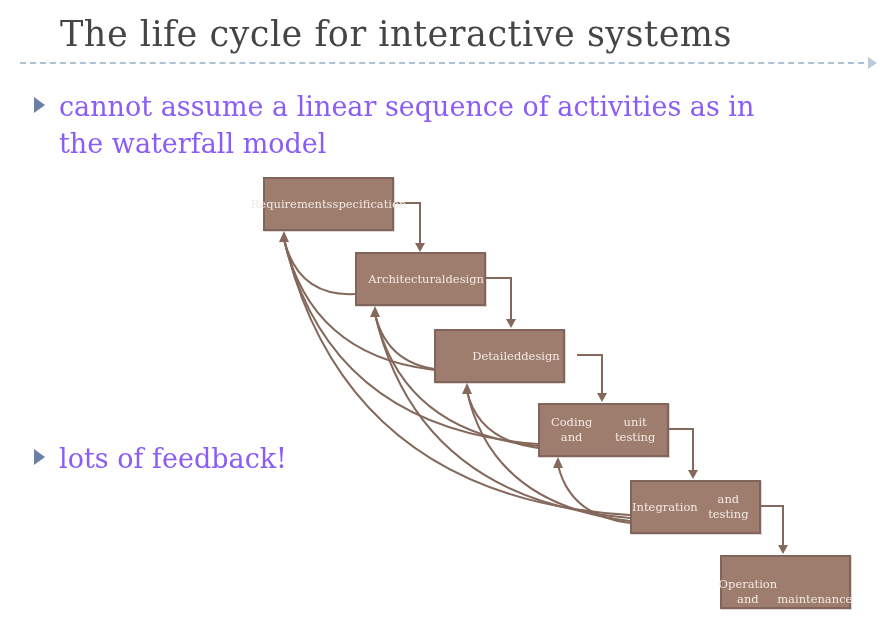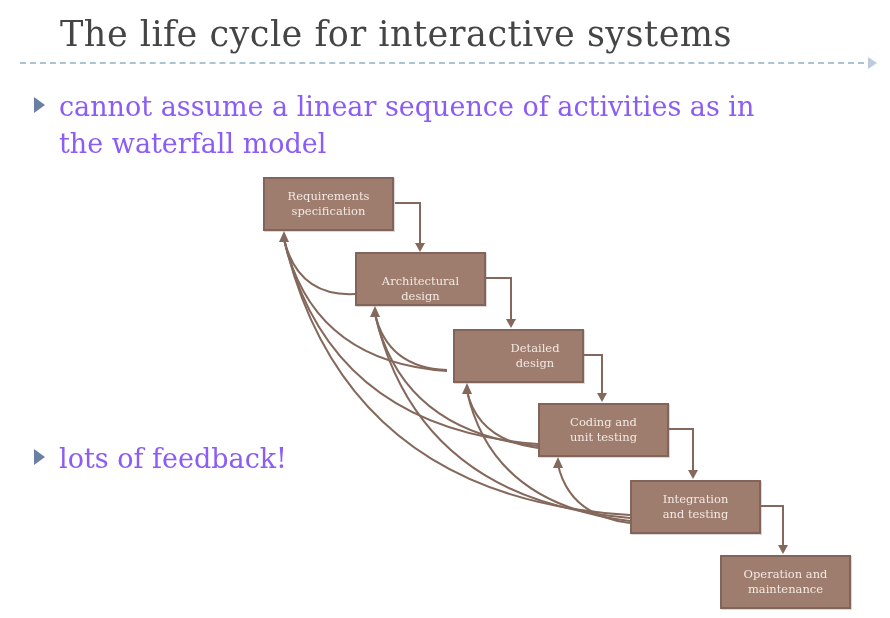--- a/index.html
+++ b/index.html
@@ -33,21 +33,21 @@
   }
   .bullet-text{font-size:27px;color:#8b5cf6;line-height:37px;}
   .bullet-text span{display:block;}
   #bullet-1{left:34px;top:88px;}
   #bullet-2{left:34px;top:440px;}
   
   #diagram-layer{position:absolute;left:0;top:0;width:890px;height:618px;pointer-events:none;}
   .flow-box{
     position:absolute;width:131px;height:54px;
     background:#9e7c6e;border:2px solid #82655a;box-sizing:border-box;
-    display:flex;flex-direction:column;align-items:center;justify-content:center;
+    display:flex;flex-direction:row;align-items:center;justify-content:center;
     color:#f2e9e2;font-size:11.5px;line-height:15px;text-align:center;
     box-shadow:1px 1px 0 rgba(130,101,90,.25);
   }
 </style>
 </head>
 <body>
 
 <div class="slide-title">The life cycle for interactive systems</div>
 <div class="title-divider"></div>
 <div class="divider-arrow"></div>
@@ -100,28 +100,28 @@
 </svg>
 
 <div class="flow-box" style="left:263px;top:177px;">
   <span>Requirements</span>
   <span>specification</span>
 </div>
 <div class="flow-box" style="left:355px;top:252px;justify-content:flex-end;">
   <span>Architectural</span>
   <span>design</span>
 </div>
-<div class="flow-box" style="left:453px;top:329px;padding-left:33px;">
+<div class="flow-box" style="left:434px;top:329px;padding-left:33px;">
   <span>Detailed</span>
   <span>design</span>
 </div>
 <div class="flow-box" style="left:538px;top:403px;">
   <span>Coding and</span>
   <span>unit testing</span>
 </div>
 <div class="flow-box" style="left:630px;top:480px;">
   <span>Integration</span>
   <span>and testing</span>
 </div>
-<div class="flow-box" style="left:720px;top:555px;">
+<div class="flow-box" style="left:720px;top:555px;align-items:flex-end;">
   <span>Operation and</span>
   <span>maintenance</span>
 </div>
 
 </body></html>

